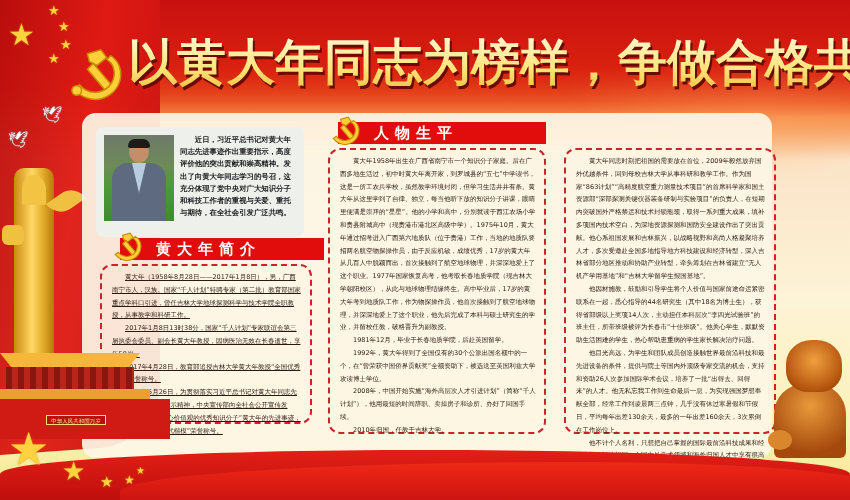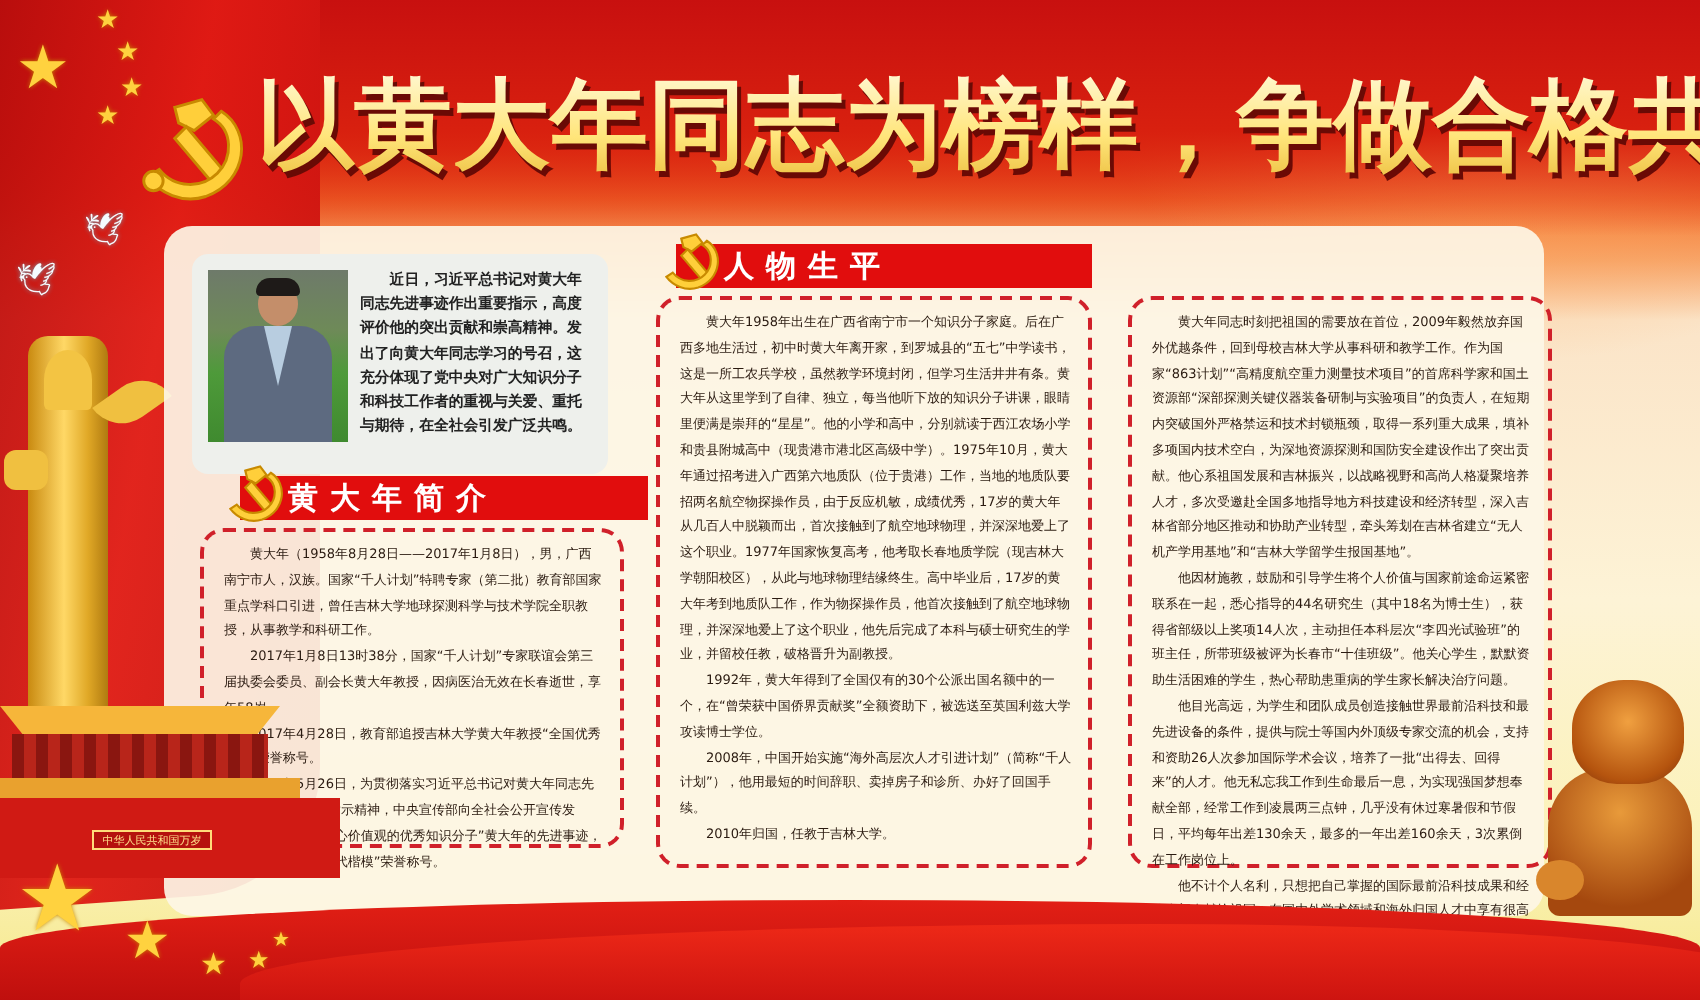--- a/index.html
+++ b/index.html
@@ -43,21 +43,21 @@
   }
   .panel {
     position: absolute; left: 82px; top: 113px; width: 690px; height: 345px;
     background: rgba(253,246,230,0.92);
     border-radius: 14px;
   }
   .section-header {
     position: absolute; height: 22px;
     background: #e10d0d;
     color: #fff; font-weight: bold; font-size: 15px;
-    letter-spacing: 6px; padding-left: 24px; line-height: 22px;
+    letter-spacing: 6px; padding-left: 36px; line-height: 22px;
   }
   .section-header .emblem {
     position: absolute; left: -8px; top: -8px; width: 34px; height: 34px;
   }
   .dashed-box {
     position: absolute;
     border: 2px dashed #d0202a;
     border-radius: 12px;
     padding: 5px 8px 4px 10px;
     font-size: 6.5px; line-height: 12.8px; color: #2a1a10;
@@ -159,37 +159,38 @@
   </div>
 
   <div class="section-header" style="left:120px;top:238px;width:204px;">
     <svg class="emblem" viewBox="0 0 64 64">
       <path d="M20 10 L34 6 L40 14 L30 22 L22 18 Z" fill="#ffcf3a" stroke="#c88a00" stroke-width="2"></path>
       <path d="M26 20 L48 46 L42 52 L20 26 Z" fill="#ffcf3a" stroke="#c88a00" stroke-width="2"></path>
       <path d="M44 12 C60 22 58 48 36 56 C24 60 12 54 6 46 L12 42 C20 52 34 52 42 44 C50 36 50 22 40 16 Z" fill="#ffcf3a" stroke="#c88a00" stroke-width="2"></path>
     </svg>
     <span>黄大年简介</span>
   </div>
-  <div class="dashed-box" style="left:100px;top:264px;width:212px;height:160px;">
+  <div class="dashed-box" style="left:100px;top:264px;width:212px;height:160px;text-decoration:underline;">
     <p>黄大年（1958年8月28日——2017年1月8日），男，广西南宁市人，汉族。国家“千人计划”特聘专家（第二批）教育部国家重点学科口引进，曾任吉林大学地球探测科学与技术学院全职教授，从事教学和科研工作。</p>
     <p>2017年1月8日13时38分，国家“千人计划”专家联谊会第三届执委会委员、副会长黄大年教授，因病医治无效在长春逝世，享年58岁。</p>
     <p>2017年4月28日，教育部追授吉林大学黄大年教授“全国优秀教师”荣誉称号。</p>
     <p>2017年5月26日，为贯彻落实习近平总书记对黄大年同志先进事迹作出的重要指示精神，中央宣传部向全社会公开宣传发布“践行社会主义核心价值观的优秀知识分子”黄大年的先进事迹，追授黄大年同志“时代楷模”荣誉称号。</p>
   </div>
 
   <div class="section-header" style="left:338px;top:122px;width:208px;">
     <svg class="emblem" viewBox="0 0 64 64">
       <path d="M20 10 L34 6 L40 14 L30 22 L22 18 Z" fill="#ffcf3a" stroke="#c88a00" stroke-width="2"></path>
       <path d="M26 20 L48 46 L42 52 L20 26 Z" fill="#ffcf3a" stroke="#c88a00" stroke-width="2"></path>
       <path d="M44 12 C60 22 58 48 36 56 C24 60 12 54 6 46 L12 42 C20 52 34 52 42 44 C50 36 50 22 40 16 Z" fill="#ffcf3a" stroke="#c88a00" stroke-width="2"></path>
     </svg>
     <span>人物生平</span>
   </div>
   <div class="dashed-box" style="left:328px;top:148px;width:218px;height:286px;">
     <p>黄大年1958年出生在广西省南宁市一个知识分子家庭。后在广西多地生活过，初中时黄大年离开家，到罗城县的“五七”中学读书，这是一所工农兵学校，虽然教学环境封闭，但学习生活井井有条。黄大年从这里学到了自律、独立，每当他听下放的知识分子讲课，眼睛里便满是崇拜的“星星”。他的小学和高中，分别就读于西江农场小学和贵县附城高中（现贵港市港北区高级中学）。1975年10月，黄大年通过招考进入广西第六地质队（位于贵港）工作，当地的地质队要招两名航空物探操作员，由于反应机敏，成绩优秀，17岁的黄大年从几百人中脱颖而出，首次接触到了航空地球物理，并深深地爱上了这个职业。1977年国家恢复高考，他考取长春地质学院（现吉林大学朝阳校区），从此与地球物理结缘终生。高中毕业后，17岁的黄大年考到地质队工作，作为物探操作员，他首次接触到了航空地球物理，并深深地爱上了这个职业，他先后完成了本科与硕士研究生的学业，并留校任教，破格晋升为副教授。</p>
+    <p>1981年12月，毕业于长春地质学院，后赴英国留学。</p>
     <p>1992年，黄大年得到了全国仅有的30个公派出国名额中的一个，在“曾荣获中国侨界贡献奖”全额资助下，被选送至英国利兹大学攻读博士学位。</p>
     <p>2008年，中国开始实施“海外高层次人才引进计划”（简称“千人计划”），他用最短的时间辞职、卖掉房子和诊所、办好了回国手续。</p>
     <p>2010年归国，任教于吉林大学。</p>
   </div>
 
   <div class="dashed-box" style="left:564px;top:148px;width:212px;height:286px;">
     <p>黄大年同志时刻把祖国的需要放在首位，2009年毅然放弃国外优越条件，回到母校吉林大学从事科研和教学工作。作为国家“863计划”“高精度航空重力测量技术项目”的首席科学家和国土资源部“深部探测关键仪器装备研制与实验项目”的负责人，在短期内突破国外严格禁运和技术封锁瓶颈，取得一系列重大成果，填补多项国内技术空白，为深地资源探测和国防安全建设作出了突出贡献。他心系祖国发展和吉林振兴，以战略视野和高尚人格凝聚培养人才，多次受邀赴全国多地指导地方科技建设和经济转型，深入吉林省部分地区推动和协助产业转型，牵头筹划在吉林省建立“无人机产学用基地”和“吉林大学留学生报国基地”。</p>
     <p>他因材施教，鼓励和引导学生将个人价值与国家前途命运紧密联系在一起，悉心指导的44名研究生（其中18名为博士生），获得省部级以上奖项14人次，主动担任本科层次“李四光试验班”的班主任，所带班级被评为长春市“十佳班级”。他关心学生，默默资助生活困难的学生，热心帮助患重病的学生家长解决治疗问题。</p>
     <p>他目光高远，为学生和团队成员创造接触世界最前沿科技和最先进设备的条件，提供与院士等国内外顶级专家交流的机会，支持和资助26人次参加国际学术会议，培养了一批“出得去、回得来”的人才。他无私忘我工作到生命最后一息，为实现强国梦想奉献全部，经常工作到凌晨两三点钟，几乎没有休过寒暑假和节假日，平均每年出差130余天，最多的一年出差160余天，3次累倒在工作岗位上。</p>
     <p>他不计个人名利，只想把自己掌握的国际最前沿科技成果和经验全部奉献给祖国，在国内外学术领域和海外归国人才中享有很高的声誉，受到科研人员和学生的爱戴，得到各级组织的充分肯定。曾荣获中国侨界贡献奖、吉林省劳动模范、吉林大学“三育人”标兵等荣誉称号。</p>

